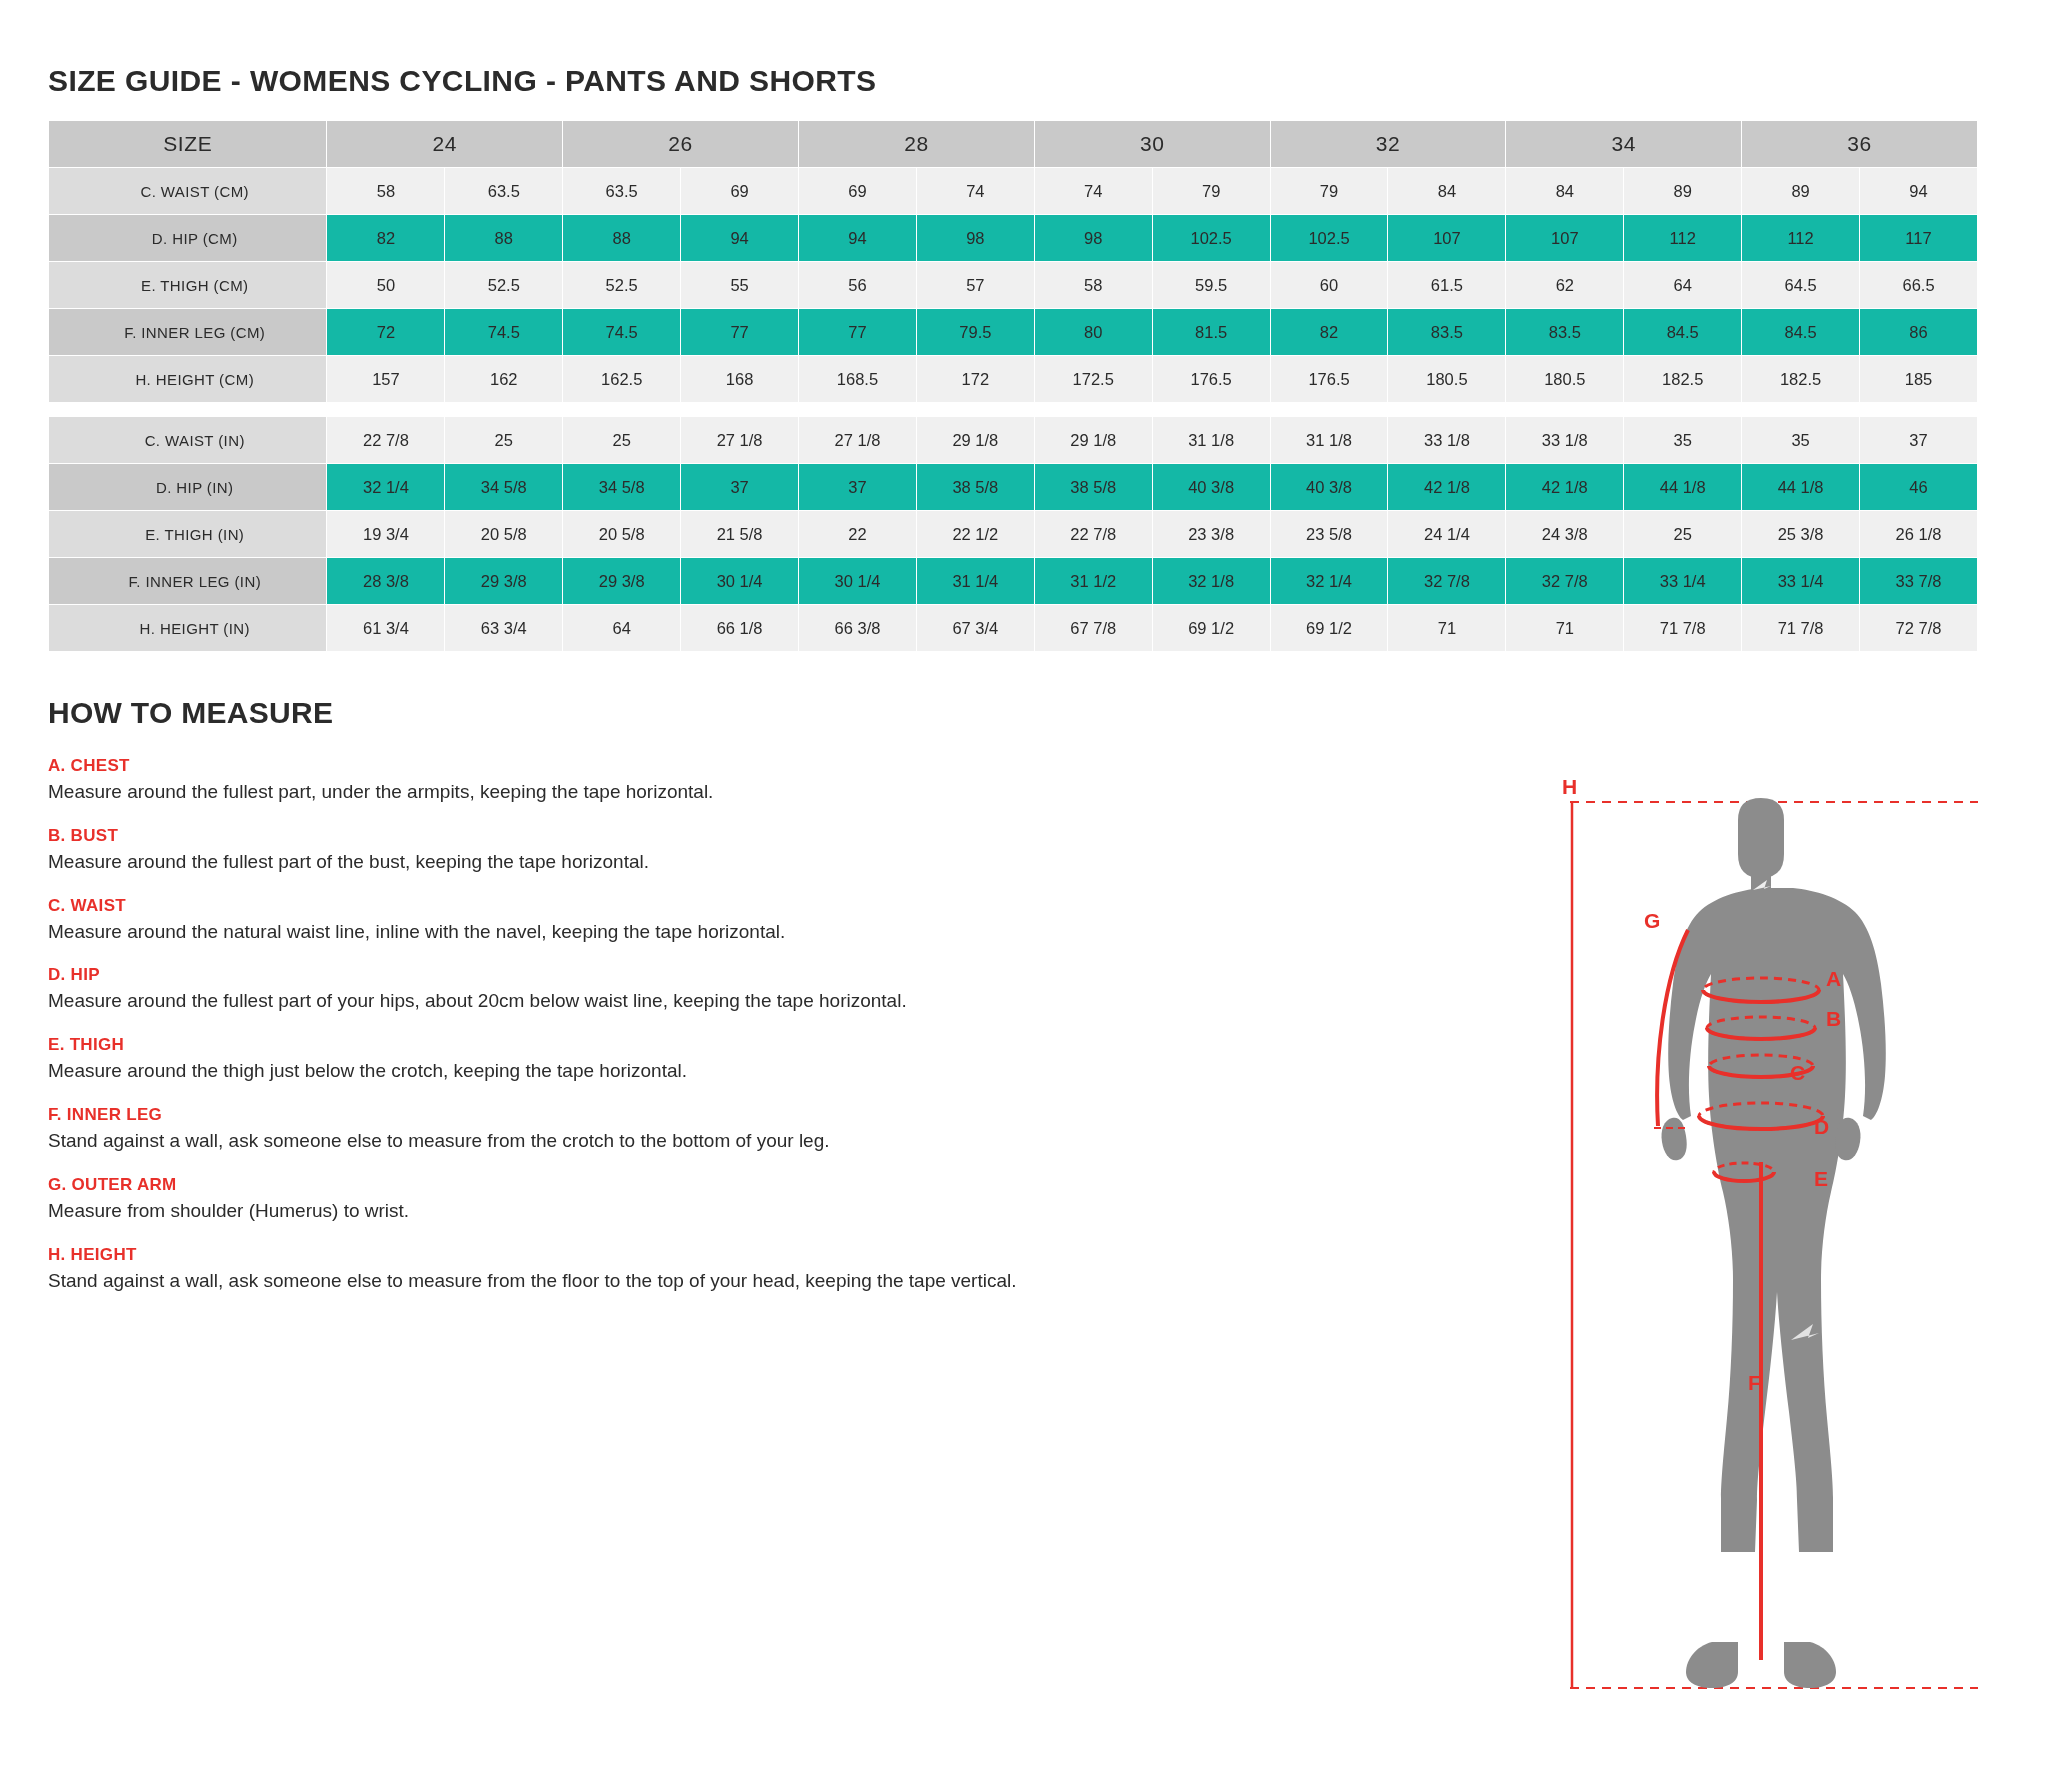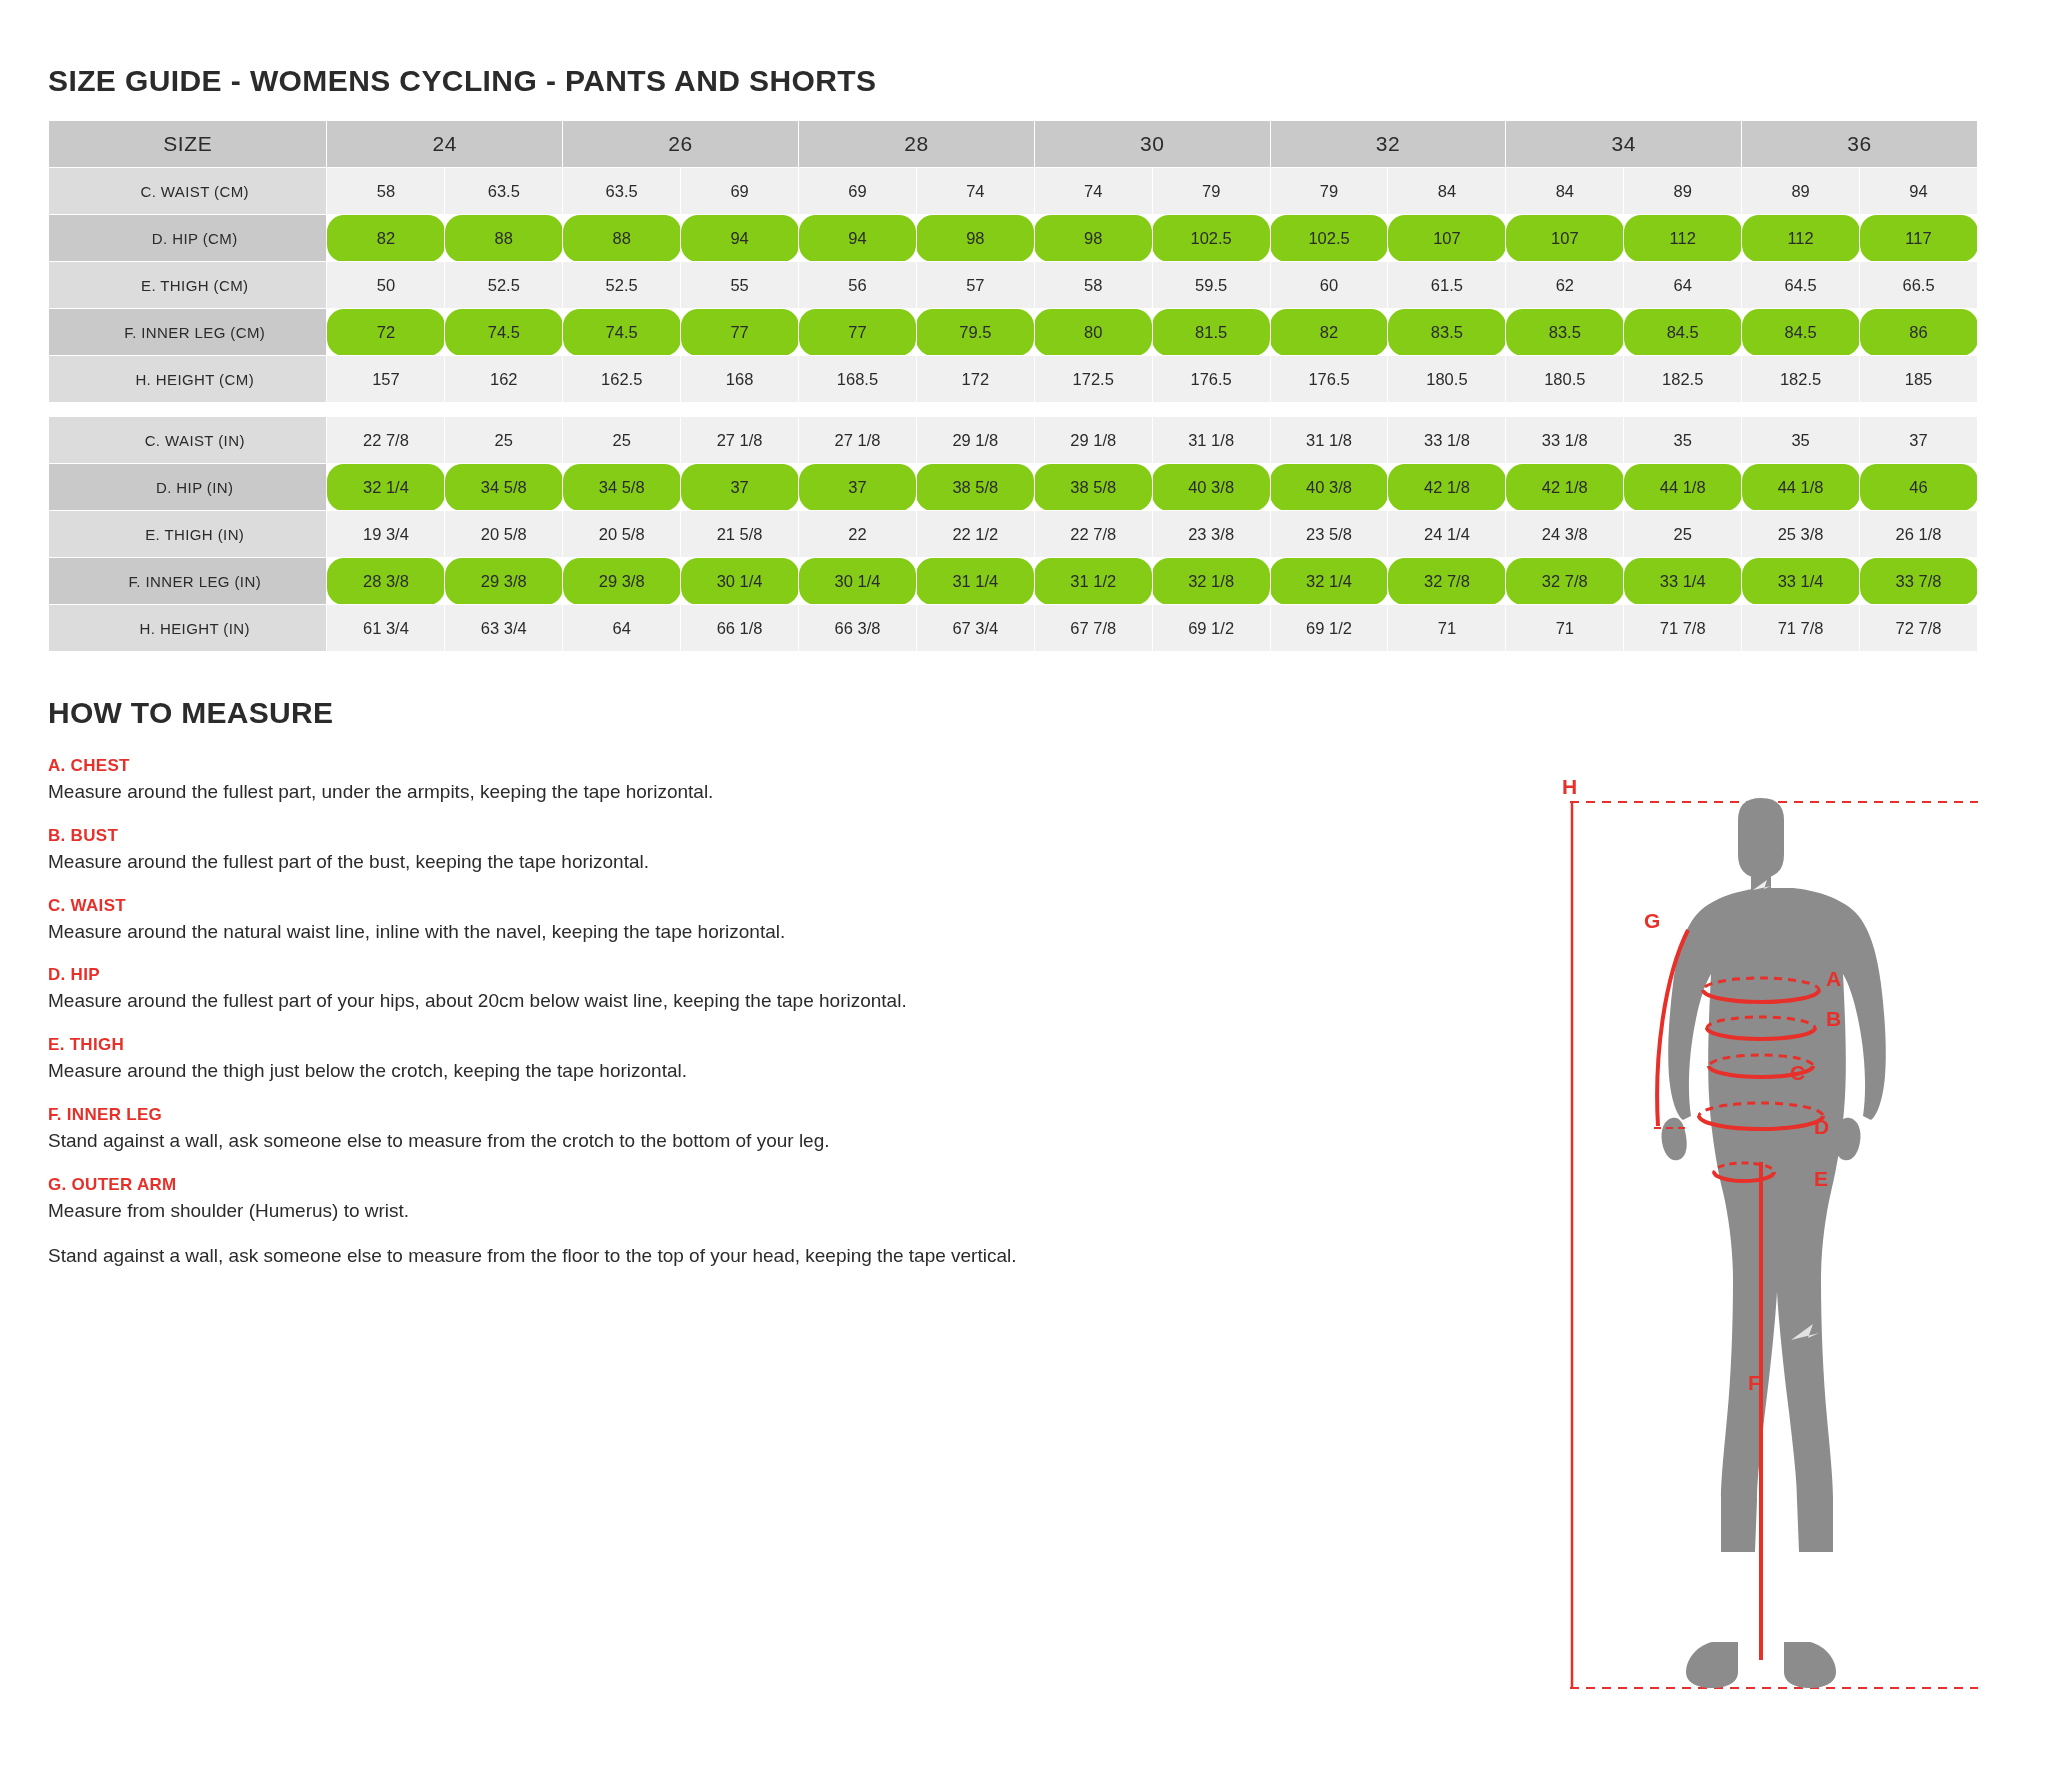--- a/index.html
+++ b/index.html
@@ -59,21 +59,21 @@
   .rowlabel {
     background: #dcdcdc;
     font-weight: bold;
     font-size: 15px;
     letter-spacing: 0.4px;
     text-align: right;
     padding-left: 14px !important;
   }
   .rowlabel.shade-dark { background: #c9c9c9; }
   td.val { background: #f0f0f0; }
-  td.val.alt { background: #84cc16; border-radius: 17px; }
+  td.val.alt { background: #14b8a6; }
   tr.spacer td {
     height: 14px;
     background: #ffffff;
     border-left: 1px solid #ffffff;
     border-right: 1px solid #ffffff;
     border-top: 1px solid #ffffff;
     border-bottom: 1px solid #ffffff;
   }
   .col-label { width: 248px; }
   .col-val { width: 105px; }
@@ -358,20 +358,21 @@
       </div>
       <div class="m-item">
         <div class="m-head">F. INNER LEG</div>
         <div class="m-desc">Stand against a wall, ask someone else to measure from the crotch to the bottom of your leg.</div>
       </div>
       <div class="m-item">
         <div class="m-head">G. OUTER ARM</div>
         <div class="m-desc">Measure from shoulder (Humerus) to wrist.</div>
       </div>
       <div class="m-item">
+        <div class="m-head">H. HEIGHT</div>
         <div class="m-desc">Stand against a wall, ask someone else to measure from the floor to the top of your head, keeping the tape vertical.</div>
       </div>
     </div>
 
   <div class="figure">
     <svg width="460" height="930" viewBox="0 0 460 930" xmlns="http://www.w3.org/2000/svg">
 
       <line x1="22" y1="22" x2="430" y2="22" stroke="#e8302a" stroke-width="2" stroke-dasharray="9,7"></line>
       <line x1="22" y1="908" x2="430" y2="908" stroke="#e8302a" stroke-width="2" stroke-dasharray="9,7"></line>
       <line x1="24" y1="22" x2="24" y2="908" stroke="#e8302a" stroke-width="2.5"></line>

